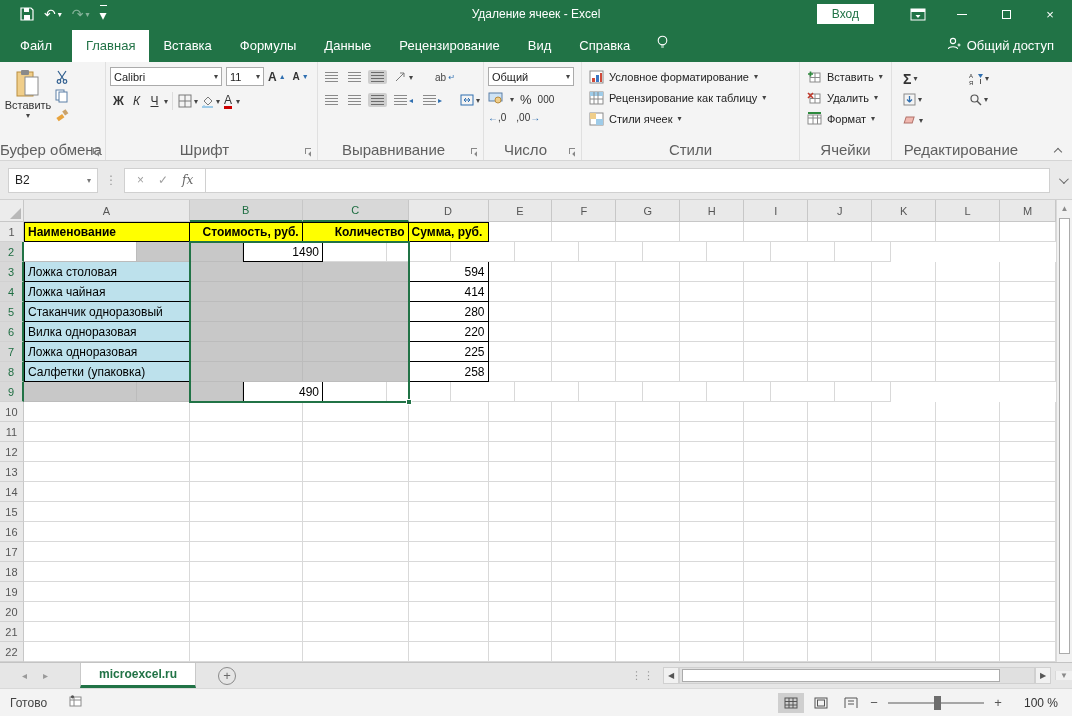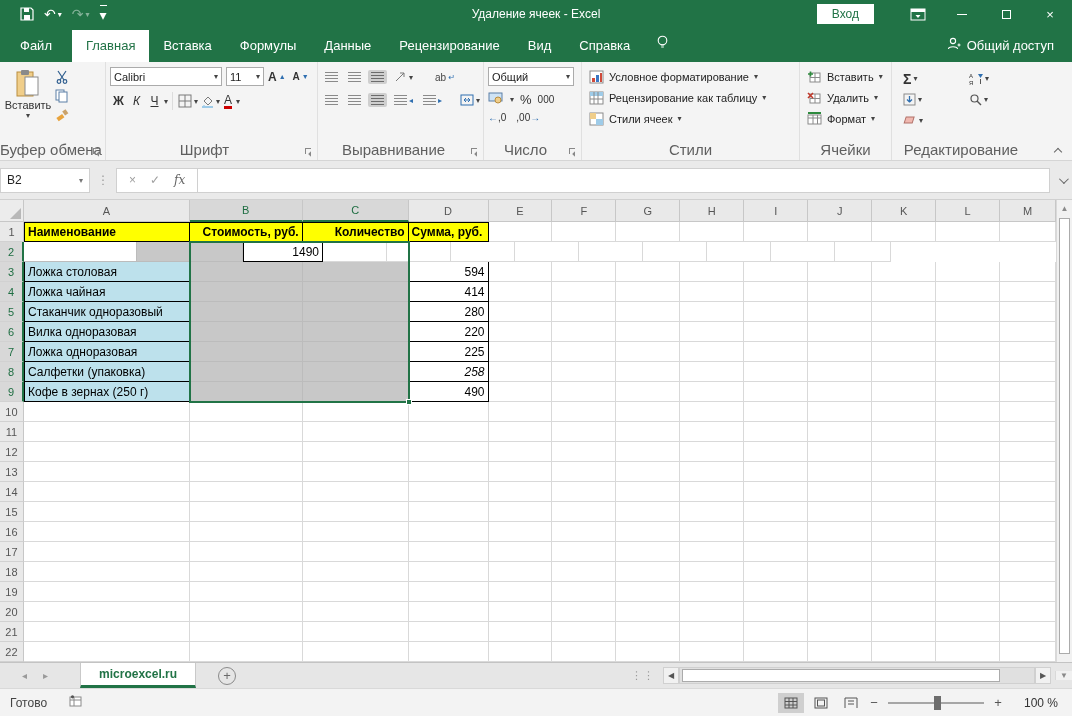--- a/index.html
+++ b/index.html
@@ -69,21 +69,21 @@
   .sw { width:15px; height:14px; flex:0 0 auto; }
 
   
   .ed-grid { display:grid; grid-template-columns:auto auto; grid-auto-rows:21px; column-gap:8px; padding:2px 2px 0 4px; align-items:center; }
   .sigma { font-size:14px; font-weight:bold; color:#333; }
   .collapse-chev { position:absolute; right:10px; bottom:6px; width:8px; height:8px; }
   .collapse-chev::before { content:""; position:absolute; left:1px; top:3px; width:5px; height:5px; border-left:1px solid #666; border-top:1px solid #666; transform:rotate(45deg); }
 
   
   .fbar { position:absolute; left:0; top:161px; width:1072px; height:39px; background:#eaeaea; border-bottom:1px solid #d0d0d0; display:flex; align-items:center; }
-  .namebox { width:90px; height:25px; background:#fff; border:1px solid #d0d0d0; display:flex; align-items:center; font-size:12px; color:#222; padding:0 6px;gap:14px; }
+  .namebox { width:90px; height:25px; background:#fff; border:1px solid #d0d0d0; margin-left:8px; display:flex; align-items:center; font-size:12px; color:#222; padding:0 6px;gap:14px; }
   .namebox .dd2 { margin-left:auto; color:#777; }
   .fdots { color:#9a9a9a; font-size:12px; margin:0 7px; }
   .fbtns { height:25px; background:#fff; border:1px solid #d0d0d0; display:flex; align-items:center; gap:14px; padding:0 12px; color:#a0a0a0; font-size:12px; }
   .fx { font-style:italic; font-family:"DejaVu Serif", serif; color:#666; }
   .finput { flex:1; height:25px; background:#fff; border:1px solid #d0d0d0; border-left:none; margin-right:2px; }
   .fchev { width:20px; height:25px; display:flex; align-items:center; justify-content:center; }
   .chev-down { width:7px; height:7px; border-right:1px solid #666; border-bottom:1px solid #666; transform:rotate(45deg) translateY(-2px); }
 
   
   .grid { position:absolute; left:0; top:200px; width:1056px; height:462px; background:#fff; overflow:hidden; font-size:12px; }
@@ -612,34 +612,33 @@
         <div class="cell" style="width: 64px;"></div>
         <div class="cell" style="width: 64px;"></div>
         <div class="cell" style="width: 64px;"></div>
         <div class="cell" style="width: 56px;"></div>
       </div>
       <div class="grow">
         <div class="rowhd selhd">8</div>
         <div class="cell blue" style="width: 166px;">Салфетки (упаковка)</div>
         <div class="cell selgray" style="width: 113px;"></div>
         <div class="cell selgray" style="width: 106px;"></div>
-        <div class="cell sum" style="width: 80px; font-style: italic;">258</div>
+        <div class="cell sum" style="width: 80px;">258</div>
         <div class="cell" style="width: 64px;"></div>
         <div class="cell" style="width: 64px;"></div>
         <div class="cell" style="width: 64px;"></div>
         <div class="cell" style="width: 64px;"></div>
         <div class="cell" style="width: 64px;"></div>
         <div class="cell" style="width: 64px;"></div>
         <div class="cell" style="width: 64px;"></div>
         <div class="cell" style="width: 64px;"></div>
         <div class="cell" style="width: 56px;"></div>
       </div>
       <div class="grow">
         <div class="rowhd selhd">9</div>
-        <div class="cell blue" style="width: 166px;">Кофе в зернах (250 г)</div>
         <div class="cell selgray" style="width: 113px;"></div>
         <div class="cell selgray" style="width: 106px;"></div>
         <div class="cell sum" style="width: 80px;">490</div>
         <div class="cell" style="width: 64px;"></div>
         <div class="cell" style="width: 64px;"></div>
         <div class="cell" style="width: 64px;"></div>
         <div class="cell" style="width: 64px;"></div>
         <div class="cell" style="width: 64px;"></div>
         <div class="cell" style="width: 64px;"></div>
         <div class="cell" style="width: 64px;"></div>

